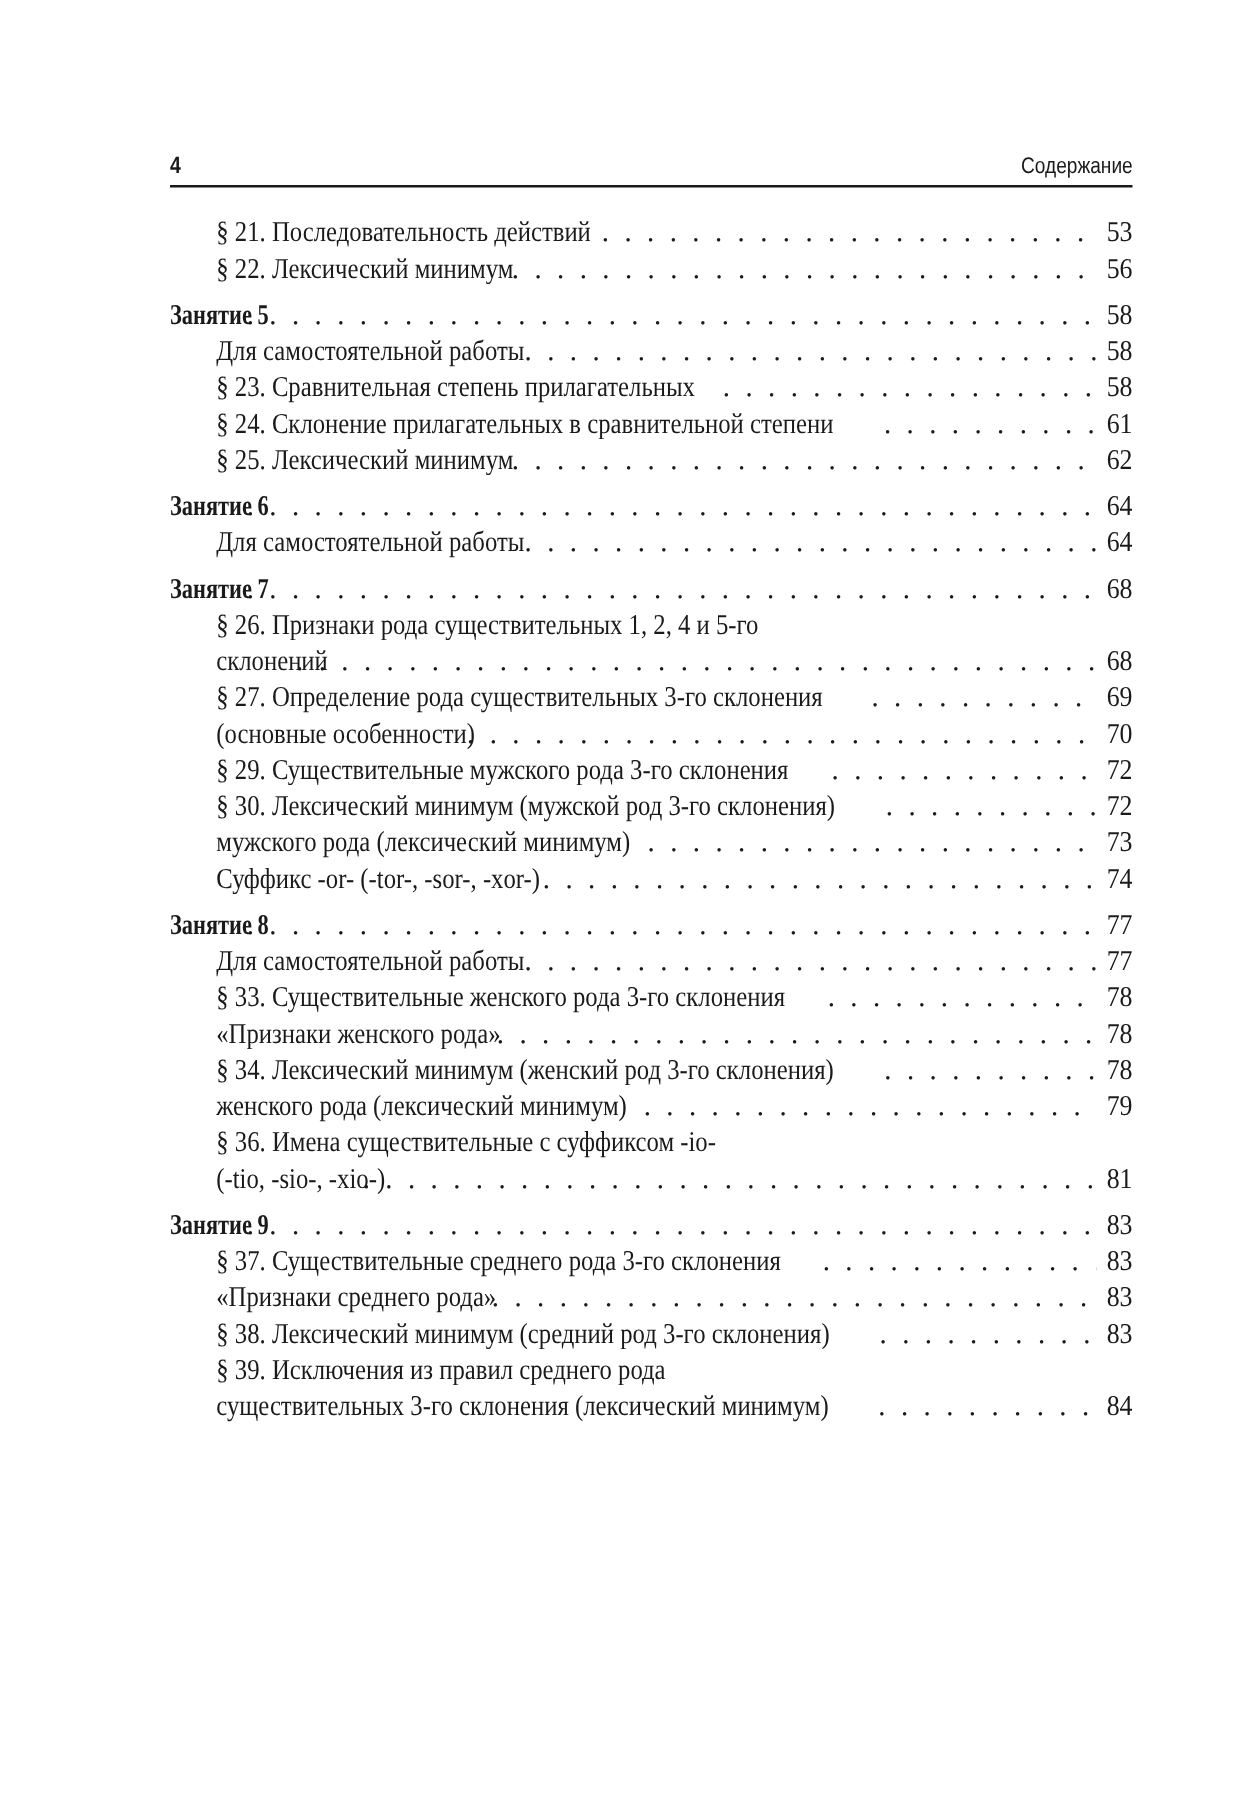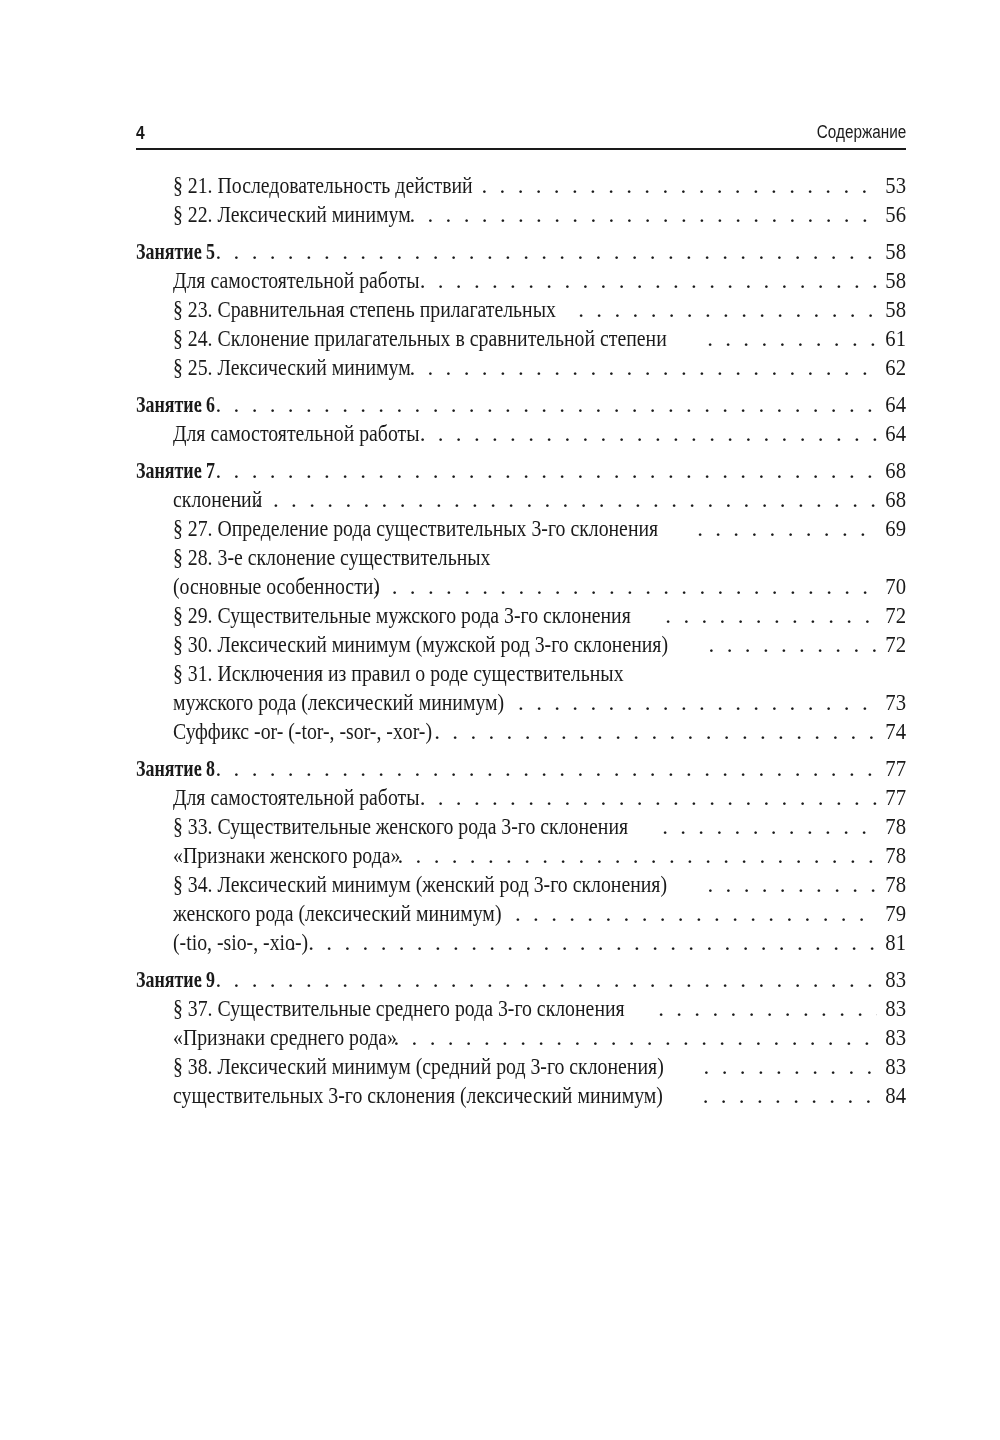--- a/index.html
+++ b/index.html
@@ -110,39 +110,39 @@
       <div class="group">
         <div class="row bold">
           <div class="text-wrap">
             <span class="label">Занятие 7</span>
             <span class="leader">. . . . . . . . . . . . . . . . . . . . . . . . . . . . . . . . . . . . . . . . . . . . . . . . . . . . . . . . . . . . . . . . . . . . . . .</span>
             <span class="page">68</span>
           </div>
         </div>
         <div class="row sub">
           <div class="text-wrap">
+            <span class="label">§ 26. Признаки рода существительных 1, 2, 4 и 5-го</span>
+          </div>
+        </div>
+        <div class="row sub">
+          <div class="text-wrap">
             <span class="label">склонений</span>
             <span class="leader">. . . . . . . . . . . . . . . . . . . . . . . . . . . . . . . . . . . . . . . . . . . . . . . . . . . . . . . . . . . . . . . . . . . . . . .</span>
             <span class="page">68</span>
           </div>
         </div>
         <div class="row sub">
           <div class="text-wrap">
             <span class="label">§ 27. Определение рода существительных 3-го склонения</span>
             <span class="leader">. . . . . . . . . . . . . . . . . . . . . . . . . . . . . . . . . . . . . . . . . . . . . . . . . . . . . . . . . . . . . . . . . . . . . . .</span>
             <span class="page">69</span>
           </div>
         </div>
         <div class="row sub">
           <div class="text-wrap">
-            <span class="label">§ 28. 3-е склонение существительных</span>
-          </div>
-        </div>
-        <div class="row sub">
-          <div class="text-wrap">
             <span class="label">(основные особенности)</span>
             <span class="leader">. . . . . . . . . . . . . . . . . . . . . . . . . . . . . . . . . . . . . . . . . . . . . . . . . . . . . . . . . . . . . . . . . . . . . . .</span>
             <span class="page">70</span>
           </div>
         </div>
         <div class="row sub">
           <div class="text-wrap">
             <span class="label">§ 29. Существительные мужского рода 3-го склонения</span>
             <span class="leader">. . . . . . . . . . . . . . . . . . . . . . . . . . . . . . . . . . . . . . . . . . . . . . . . . . . . . . . . . . . . . . . . . . . . . . .</span>
             <span class="page">72</span>
@@ -150,25 +150,20 @@
         </div>
         <div class="row sub">
           <div class="text-wrap">
             <span class="label">§ 30. Лексический минимум (мужской род 3-го склонения)</span>
             <span class="leader">. . . . . . . . . . . . . . . . . . . . . . . . . . . . . . . . . . . . . . . . . . . . . . . . . . . . . . . . . . . . . . . . . . . . . . .</span>
             <span class="page">72</span>
           </div>
         </div>
         <div class="row sub">
           <div class="text-wrap">
-            <span class="label">§ 31. Исключения из правил о роде существительных</span>
-          </div>
-        </div>
-        <div class="row sub">
-          <div class="text-wrap">
             <span class="label">мужского рода (лексический минимум)</span>
             <span class="leader">. . . . . . . . . . . . . . . . . . . . . . . . . . . . . . . . . . . . . . . . . . . . . . . . . . . . . . . . . . . . . . . . . . . . . . .</span>
             <span class="page">73</span>
           </div>
         </div>
         <div class="row sub">
           <div class="text-wrap">
             <span class="label">Суффикс -or- (-tor-, -sor-, -xor-)</span>
             <span class="leader">. . . . . . . . . . . . . . . . . . . . . . . . . . . . . . . . . . . . . . . . . . . . . . . . . . . . . . . . . . . . . . . . . . . . . . .</span>
             <span class="page">74</span>
@@ -213,20 +208,25 @@
         </div>
         <div class="row sub">
           <div class="text-wrap">
             <span class="label">женского рода (лексический минимум)</span>
             <span class="leader">. . . . . . . . . . . . . . . . . . . . . . . . . . . . . . . . . . . . . . . . . . . . . . . . . . . . . . . . . . . . . . . . . . . . . . .</span>
             <span class="page">79</span>
           </div>
         </div>
         <div class="row sub">
           <div class="text-wrap">
+            <span class="label">§ 36. Имена существительные с суффиксом -io-</span>
+          </div>
+        </div>
+        <div class="row sub">
+          <div class="text-wrap">
             <span class="label">(-tio, -sio-, -xio-)</span>
             <span class="leader">. . . . . . . . . . . . . . . . . . . . . . . . . . . . . . . . . . . . . . . . . . . . . . . . . . . . . . . . . . . . . . . . . . . . . . .</span>
             <span class="page">81</span>
           </div>
         </div>
       </div>
       <div class="group">
         <div class="row bold">
           <div class="text-wrap">
             <span class="label">Занятие 9</span>
@@ -246,20 +246,25 @@
             <span class="label">«Признаки среднего рода»</span>
             <span class="leader">. . . . . . . . . . . . . . . . . . . . . . . . . . . . . . . . . . . . . . . . . . . . . . . . . . . . . . . . . . . . . . . . . . . . . . .</span>
             <span class="page">83</span>
           </div>
         </div>
         <div class="row sub">
           <div class="text-wrap">
             <span class="label">§ 38. Лексический минимум (средний род 3-го склонения)</span>
             <span class="leader">. . . . . . . . . . . . . . . . . . . . . . . . . . . . . . . . . . . . . . . . . . . . . . . . . . . . . . . . . . . . . . . . . . . . . . .</span>
             <span class="page">83</span>
+          </div>
+        </div>
+        <div class="row sub">
+          <div class="text-wrap">
+            <span class="label">§ 39. Исключения из правил среднего рода</span>
           </div>
         </div>
         <div class="row sub">
           <div class="text-wrap">
             <span class="label">существительных 3-го склонения (лексический минимум)</span>
             <span class="leader">. . . . . . . . . . . . . . . . . . . . . . . . . . . . . . . . . . . . . . . . . . . . . . . . . . . . . . . . . . . . . . . . . . . . . . .</span>
             <span class="page">84</span>
           </div>
         </div>
       </div>

